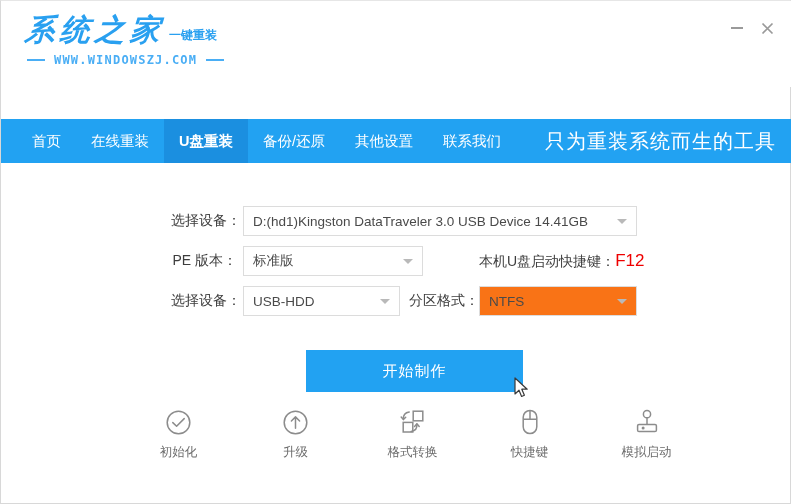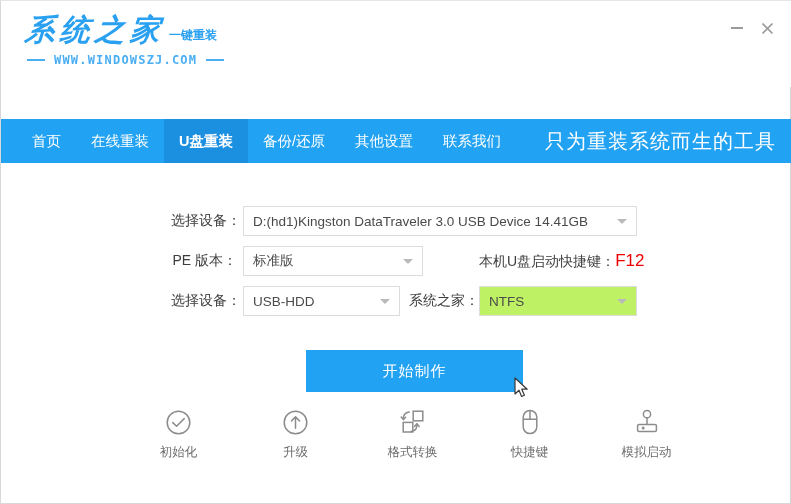--- a/index.html
+++ b/index.html
@@ -191,21 +191,21 @@
   #row-device .flabel { position: absolute; left: 170px; width: 66px; }
   #row-device .select { position: absolute; left: 242px; width: 394px; }
   #row-pe .flabel     { position: absolute; left: 170px; width: 66px; }
   #row-pe .select     { position: absolute; left: 242px; width: 180px; text-align: right; }
   #row-pe .hotkey-note{ position: absolute; left: 445px; margin-left: 33px; }
   #row-write .flabel  { position: absolute; left: 170px; width: 66px; }
   #row-write .select  { position: absolute; left: 242px; width: 157px; }
   #row-write .flabel2 { position: absolute; left: 408px; width: 66px;
                         font-size: 14px; color: #3d3d3d; white-space: nowrap; }
   #row-write .select2 { position: absolute; left: 478px; width: 158px;
-                        height: 30px; background:#bef264; border:1px solid #dcdcdc;
+                        height: 30px; background:#f97316; border:1px solid #dcdcdc;
                         display:flex; align-items:center; padding:0 26px 0 9px;
                         font-size:13.5px; color:#4a4a4a; white-space:nowrap; }
 
   
   .start-btn {
     position: absolute; left: 305px; top: 349px;
     width: 217px; height: 42px;
     background: #22a2f2;
     color: #ffffff;
     font-size: 15px;
@@ -306,21 +306,21 @@
         <span>本机U盘启动快捷键：</span><span class="hk">F12</span>
       </span>
     </div>
 
     <div class="form-row" id="row-write">
       <span class="flabel">选择设备：</span>
       <div class="select">
         <span>USB-HDD</span>
         <span class="caret"></span>
       </div>
-      <span class="flabel2">系统之家：</span>
+      <span class="flabel2">分区格式：</span>
       <div class="select2">
         <span>NTFS</span>
         <span class="caret"></span>
       </div>
     </div>
 
   </div>
 
   <button class="start-btn">开始制作</button>
 

